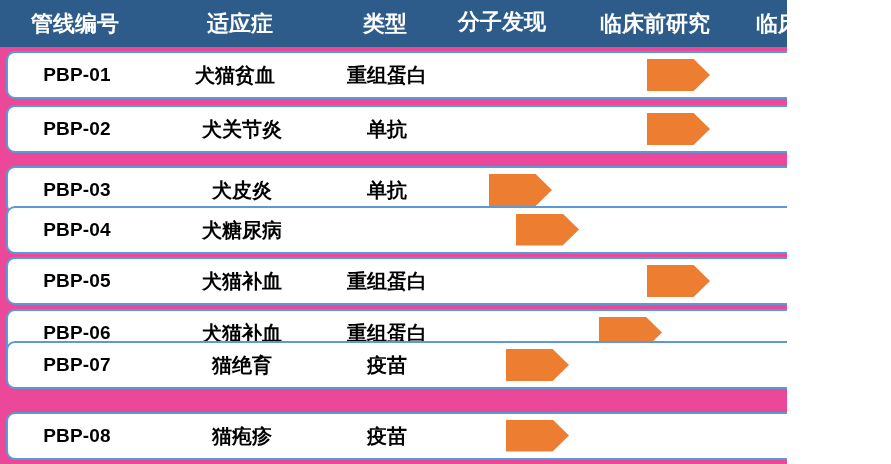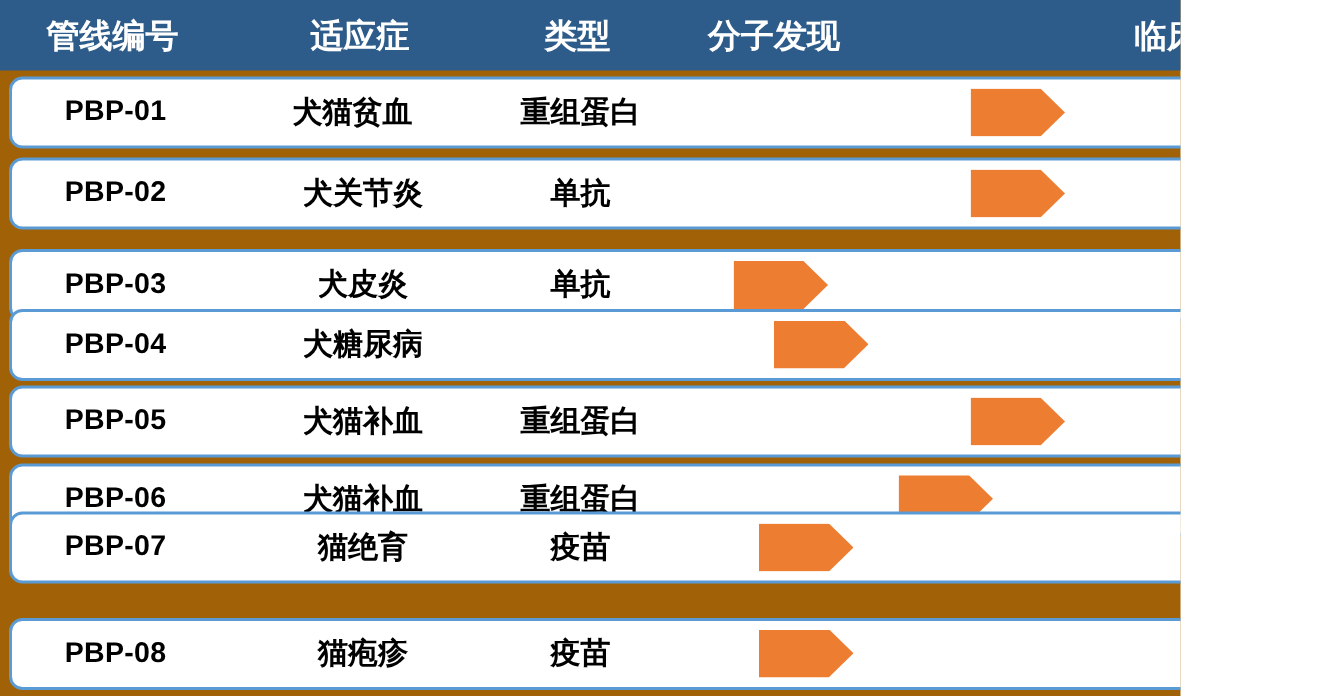--- a/index.html
+++ b/index.html
@@ -8,21 +8,21 @@
     padding: 0;
     background: #ffffff;
   }
   body {
     font-family: "Liberation Sans", "DejaVu Sans", sans-serif;
   }
   #pipeline-root {
     position: relative;
     width: 787px;
     height: 464px;
-    background: #a16207;
+    background: #ec4899;
     overflow: hidden;
   }
 
   
   .header-bar {
     position: absolute;
     left: 0;
     top: 0;
     width: 891px;
     height: 47px;
@@ -80,21 +80,22 @@
 </style>
 </head>
 <body>
 
 <div id="pipeline-root">
 
   <div class="header-bar">
       <div class="header-cell" style="left: -20px; width: 190px;">管线编号</div>
       <div class="header-cell" style="left: 145px; width: 190px;">适应症</div>
       <div class="header-cell" style="left: 290px; width: 190px;">类型</div>
-      <div class="header-cell" style="left: 421px; width: 190px;">分子发现</div>
+      <div class="header-cell" style="left: 407px; width: 190px; font-family: Liberation Mono, monospace;">分子发现</div>
+      <div class="header-cell" style="left: 560px; width: 190px;">临床前研究</div>
       <div class="header-cell" style="left: 705px; width: 190px;">临床试验</div>
     </div>
 
   <div id="rows-layer">
       <div class="row" style="top: 51px;">
         <div class="cell cell-id" style="left: -26px; width: 190px;">PBP-01</div>
         <div class="cell" style="left: 132px; width: 190px;">犬猫贫血</div>
         <div class="cell" style="left: 284px; width: 190px;">重组蛋白</div>
         <div class="stage-arrow" style="left: 639px; top: 6px;"></div>
       </div>

